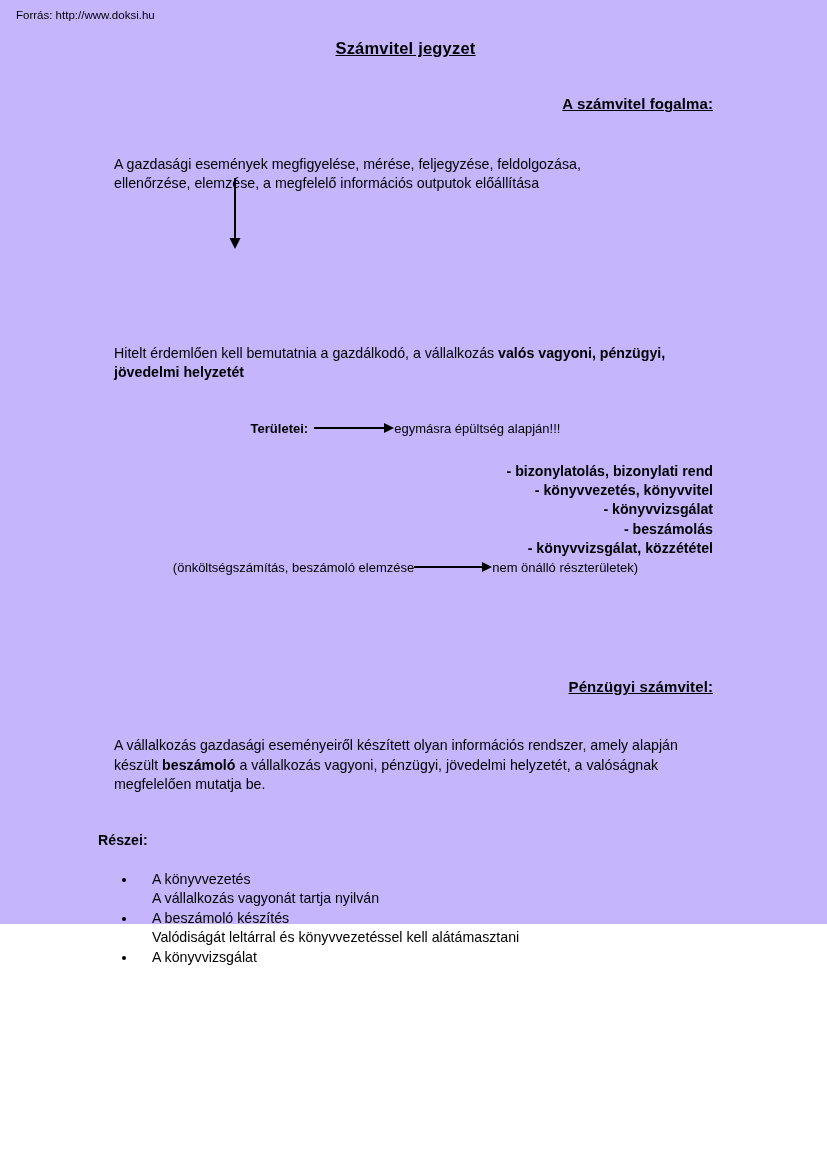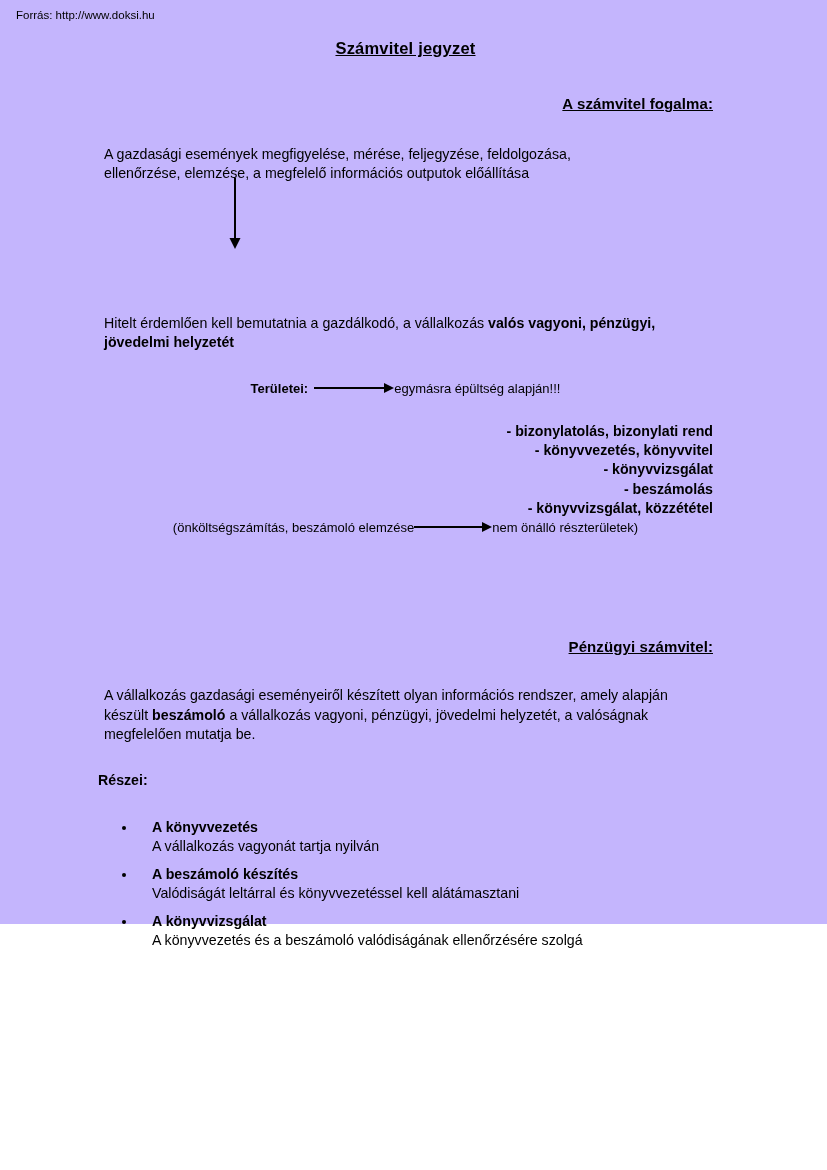--- a/index.html
+++ b/index.html
@@ -57,21 +57,21 @@
     text-decoration: underline;
     line-height: 19px;
     margin: 0;
     letter-spacing: 0.1px;
     text-align: right;
   }
 
   .para {
     font-size: 14.2px;
     line-height: 19.4px;
-    margin: 6px;
+    margin: 16px;
     text-align: left;
   }
 
   .para b, .bold {
     font-weight: bold;
   }
 
   .dash-list {
     font-size: 14.2px;
     line-height: 19.2px;
@@ -150,23 +150,22 @@
   .bullet-dot {
     position: absolute;
     left: 24px;
     top: 8px;
     width: 4px;
     height: 4px;
     border-radius: 50%;
     background: #000;
   }
   .bullet-title {
-    font-weight: bold;
+    font-weight: normal;
     display: block;
-    margin-top: 8px;
   }
   .bullet-desc {
     font-weight: normal;
     display: block;
   }
 </style>
 </head>
 <body>
 
 <div class="page">
@@ -252,18 +251,17 @@
         <span class="bullet-desc">A vállalkozás vagyonát tartja nyilván</span>
       </li>
       <li class="bullet-item">
         <span class="bullet-dot"></span>
         <span class="bullet-title">A beszámoló készítés</span>
         <span class="bullet-desc">Valódiságát leltárral és könyvvezetéssel kell alátámasztani</span>
       </li>
       <li class="bullet-item">
         <span class="bullet-dot"></span>
         <span class="bullet-title">A könyvvizsgálat</span>
-        <span class="bullet-desc">A könyvvezetés és a beszámoló valódiságának ellenőrzésére szolgá</span>
       </li>
     </ul>
 
   </div>
 </div>
 
 </body></html>

